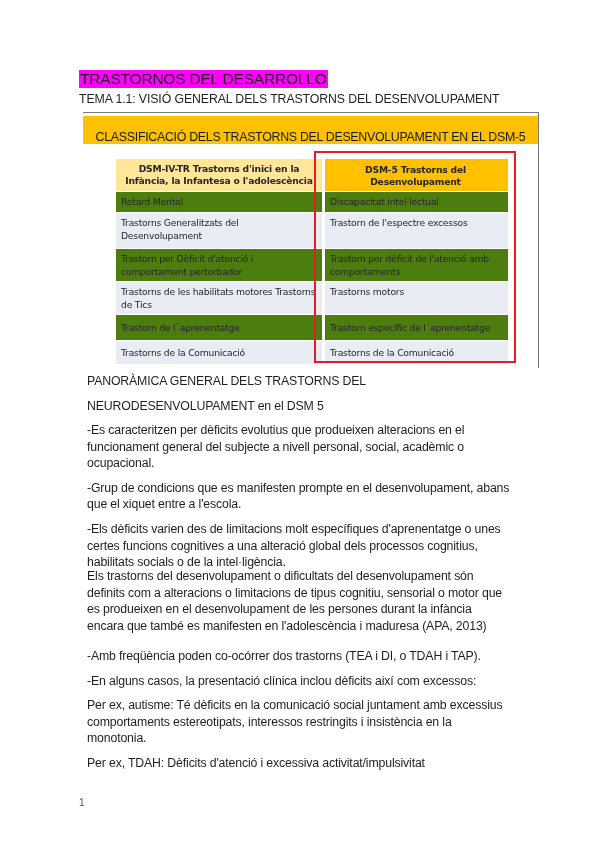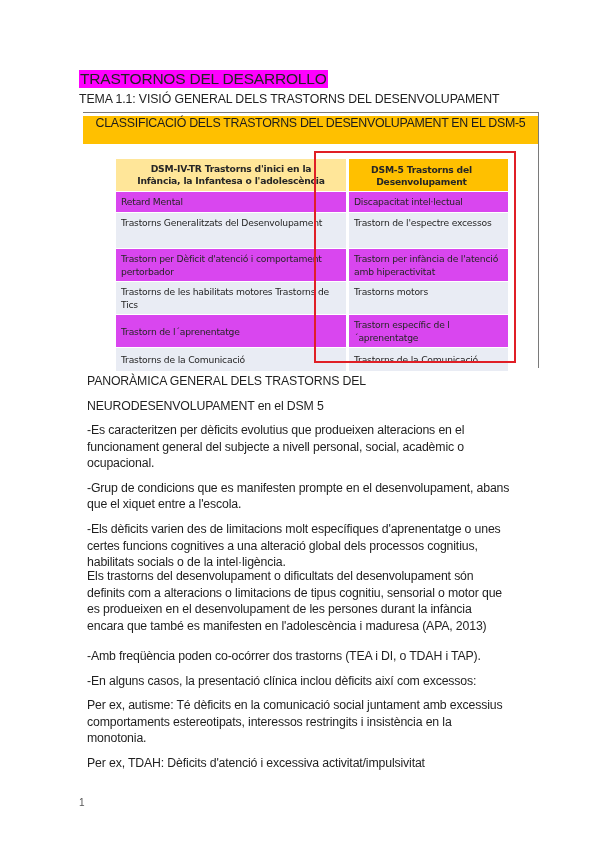--- a/index.html
+++ b/index.html
@@ -3,30 +3,30 @@
 <meta charset="utf-8">
 <style>
   html, body { margin:0; padding:0; }
   body { width:600px; height:848px; background:#ffffff; position:relative; overflow:hidden;
          font-family:"Liberation Sans", sans-serif; color:#1a1a1a; }
   .abs { position:absolute; }
   .title-hl { left:79px; top:70px; font-size:15.5px; line-height:18px; background:#ff00ff; color:#222; padding:0 1px; letter-spacing:-0.2px; }
   .subtitle { left:79px; top:91px; font-size:12.3px; line-height:16px; color:#222; letter-spacing:-0.1px; }
   .fig-top { left:83px; top:112px; width:456px; height:1px; background:#7a7a7a; }
   .fig-right { left:538px; top:112px; width:1px; height:256px; background:#7a7a7a; }
-  .banner { left:83px; top:116px; width:455px; height:28px; background:#ffc000; display:flex; align-items:flex-start; justify-content:center;
+  .banner { left:83px; top:116px; width:455px; height:28px; background:#ffc000; display:flex; align-items:flex-end; justify-content:center;
             font-size:12.4px; color:#1c1c1c; letter-spacing:-0.3px; }
   table.cls { position:absolute; left:116px; top:158px; width:392px; border-collapse:separate; border-spacing:0 1px; table-layout:fixed;
               font-family:"DejaVu Sans", sans-serif; font-size:9.2px; color:#262626; letter-spacing:-0.2px; }
-  table.cls th { font-weight:bold; text-align:center; padding:3px 20px; height:23px; vertical-align:middle; line-height:12px; }
+  table.cls th { font-weight:bold; text-align:center; padding:3px 8px; height:23px; vertical-align:middle; line-height:12px; }
   table.cls th.c1 { background:#ffe699; width:190px; border-right:3px solid #fff; }
   table.cls th.c2 { background:#ffc000; text-align:center; padding-left:6px; vertical-align:top; padding-top:5px; }
   table.cls td { padding:3px 5px; vertical-align:top; line-height:13px; }
   table.cls td.c1 { border-right:3px solid #fff; }
-  tr.odd td { background:#d946ef;margin-top:43px; }
+  tr.odd td { background:#4d7c0f;margin-top:43px; }
   tr.even td { background:#e9ecf4;margin-left:21px; }
   .redbox { left:314px; top:151px; width:202px; height:212px; border:2px solid #e01f26; box-sizing:border-box; }
   .body { left:79px; width:440px; font-size:12.3px; line-height:16.6px; color:#1f1f1f; letter-spacing:-0.15px; }
   .body p { margin:8px; }
   .pagenum { left:79px; top:797px; font-size:10px; color:#555; }
 </style>
 </head>
 <body>
 
 <div class="abs title-hl">TRASTORNOS DEL DESARROLLO</div>
@@ -50,21 +50,21 @@
     <tr class="odd" style="height:20px">
       <td class="c1">Retard Mental</td>
       <td>Discapacitat intel·lectual</td>
     </tr>
     <tr class="even" style="height:35px">
       <td class="c1">Trastorns Generalitzats del Desenvolupament</td>
       <td>Trastorn de l'espectre excessos</td>
     </tr>
     <tr class="odd" style="height:31px">
       <td class="c1">Trastorn per Dèficit d'atenció i comportament pertorbador</td>
-      <td>Trastorn per infància de l'atenció amb hiperactivitat</td>
+      <td>Trastorn per dèficit de l'atenció amb comportaments</td>
     </tr>
     <tr class="even" style="height:30px">
       <td class="c1">Trastorns de les habilitats motores Trastorns de Tics</td>
       <td>Trastorns motors</td>
     </tr>
     <tr class="odd" style="height:25px">
       <td class="c1" style="vertical-align:middle">Trastorn de l´aprenentatge</td>
       <td style="vertical-align:middle">Trastorn específic de l´aprenentatge</td>
     </tr>
     <tr class="even" style="height:23px">

